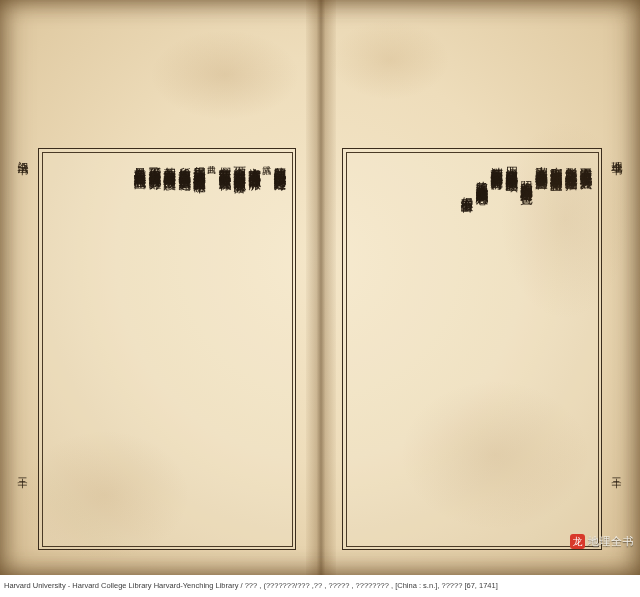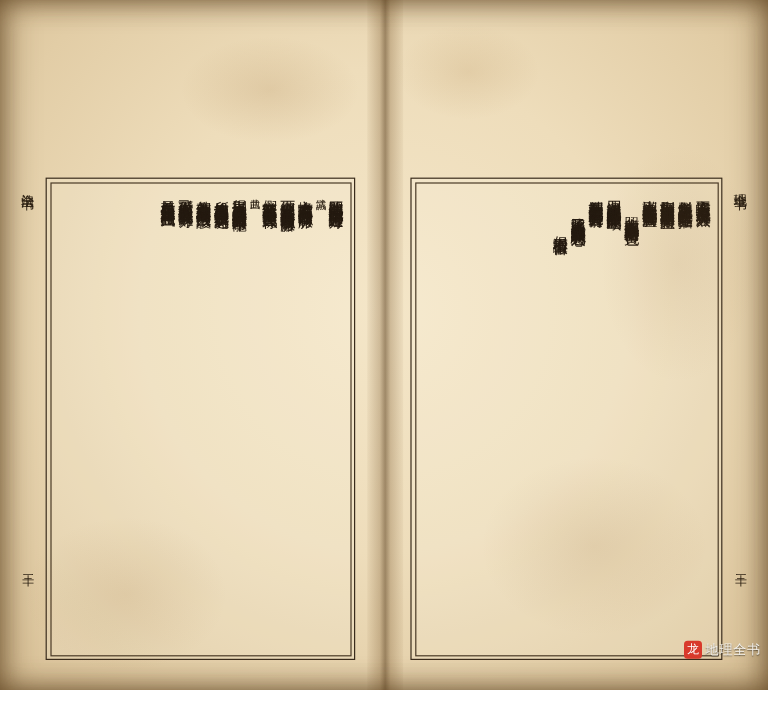--- a/index.html
+++ b/index.html
@@ -279,14 +279,15 @@
     <div class="stain s4"></div>
     <div class="stain s5"></div>
 
     <div class="watermark">
       <span class="wm-mark">龙</span>
       <span class="wm-text">地理全书</span>
     </div>
 
   </div>
 
+  <div class="caption">Harvard University - Harvard College Library Harvard-Yenching Library / ??? , (???????/??? ,?? , ????? , ???????? , [China : s.n.], ????? [67, 1741]</div>
 
 </div>
 
 </body></html>

